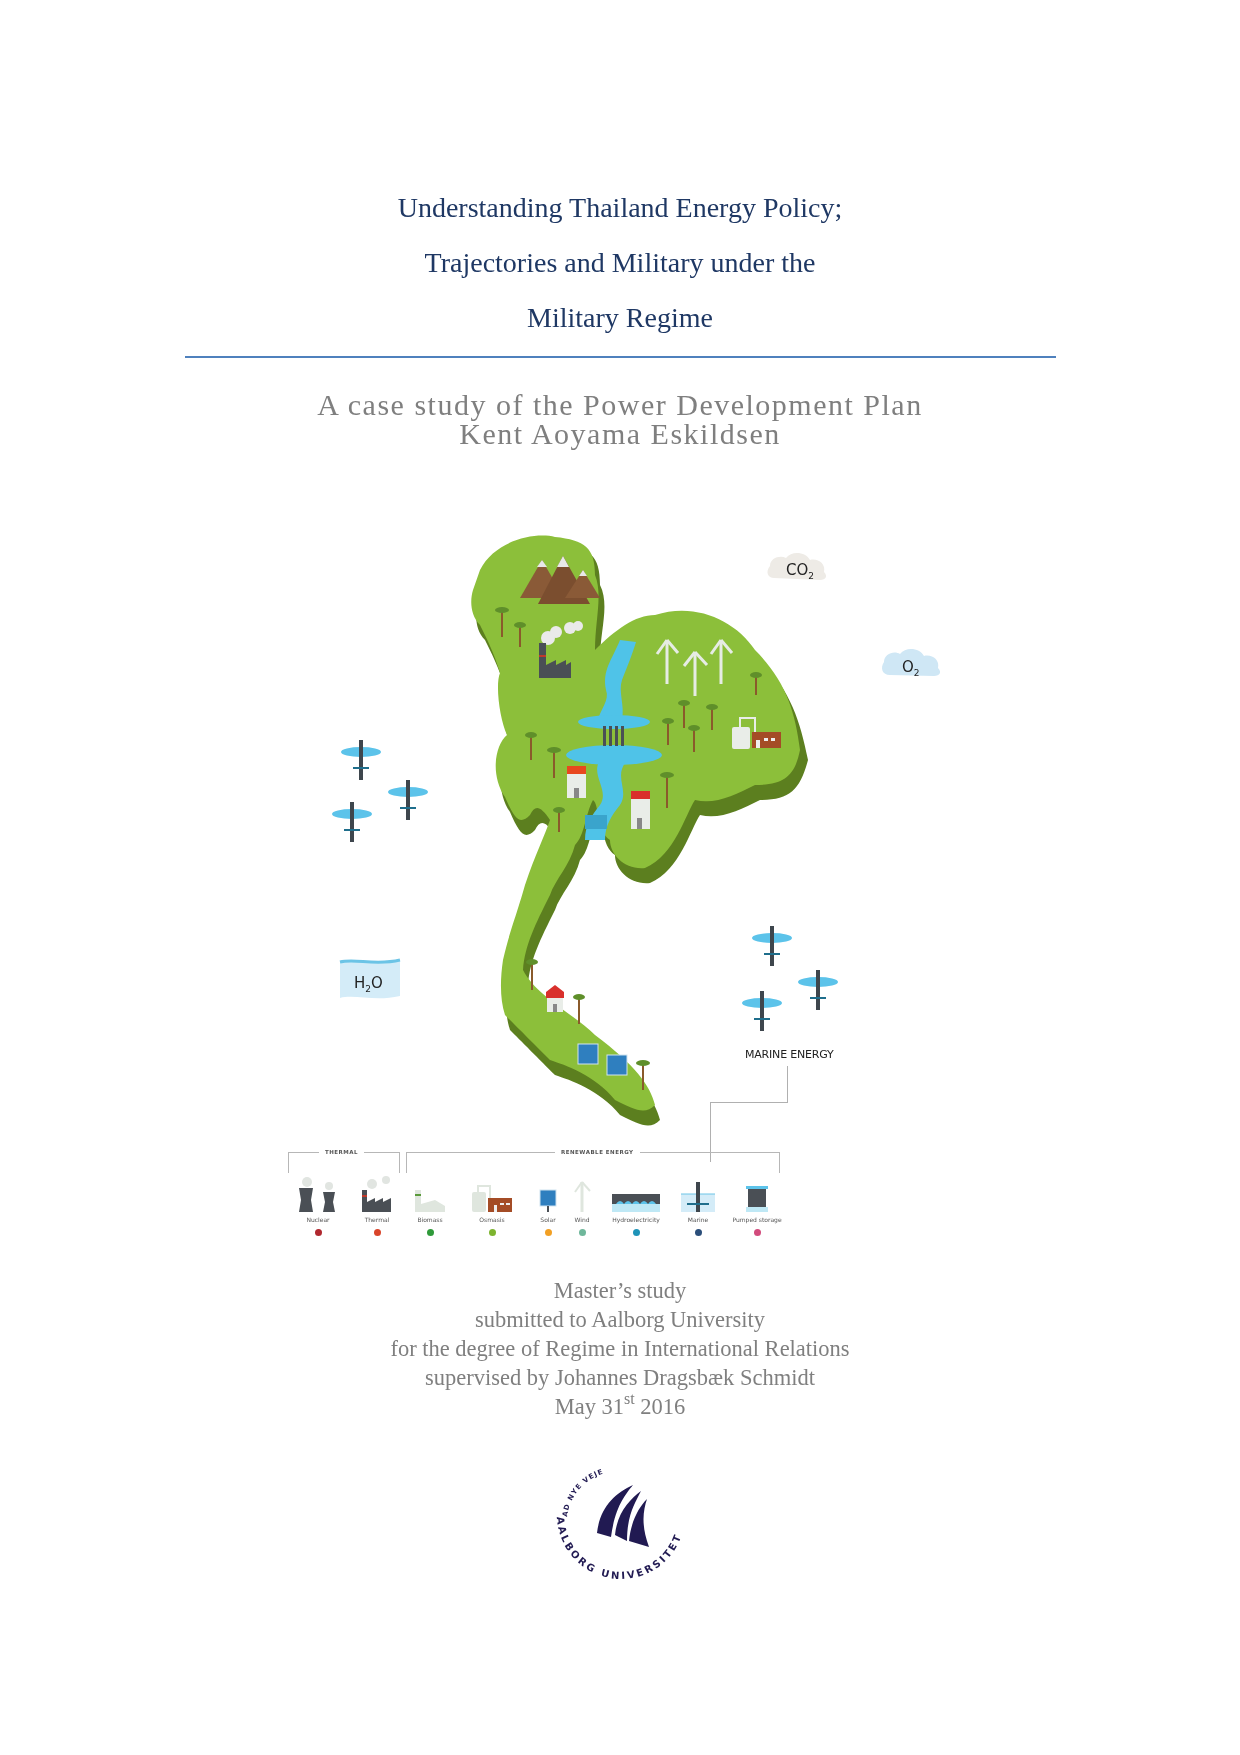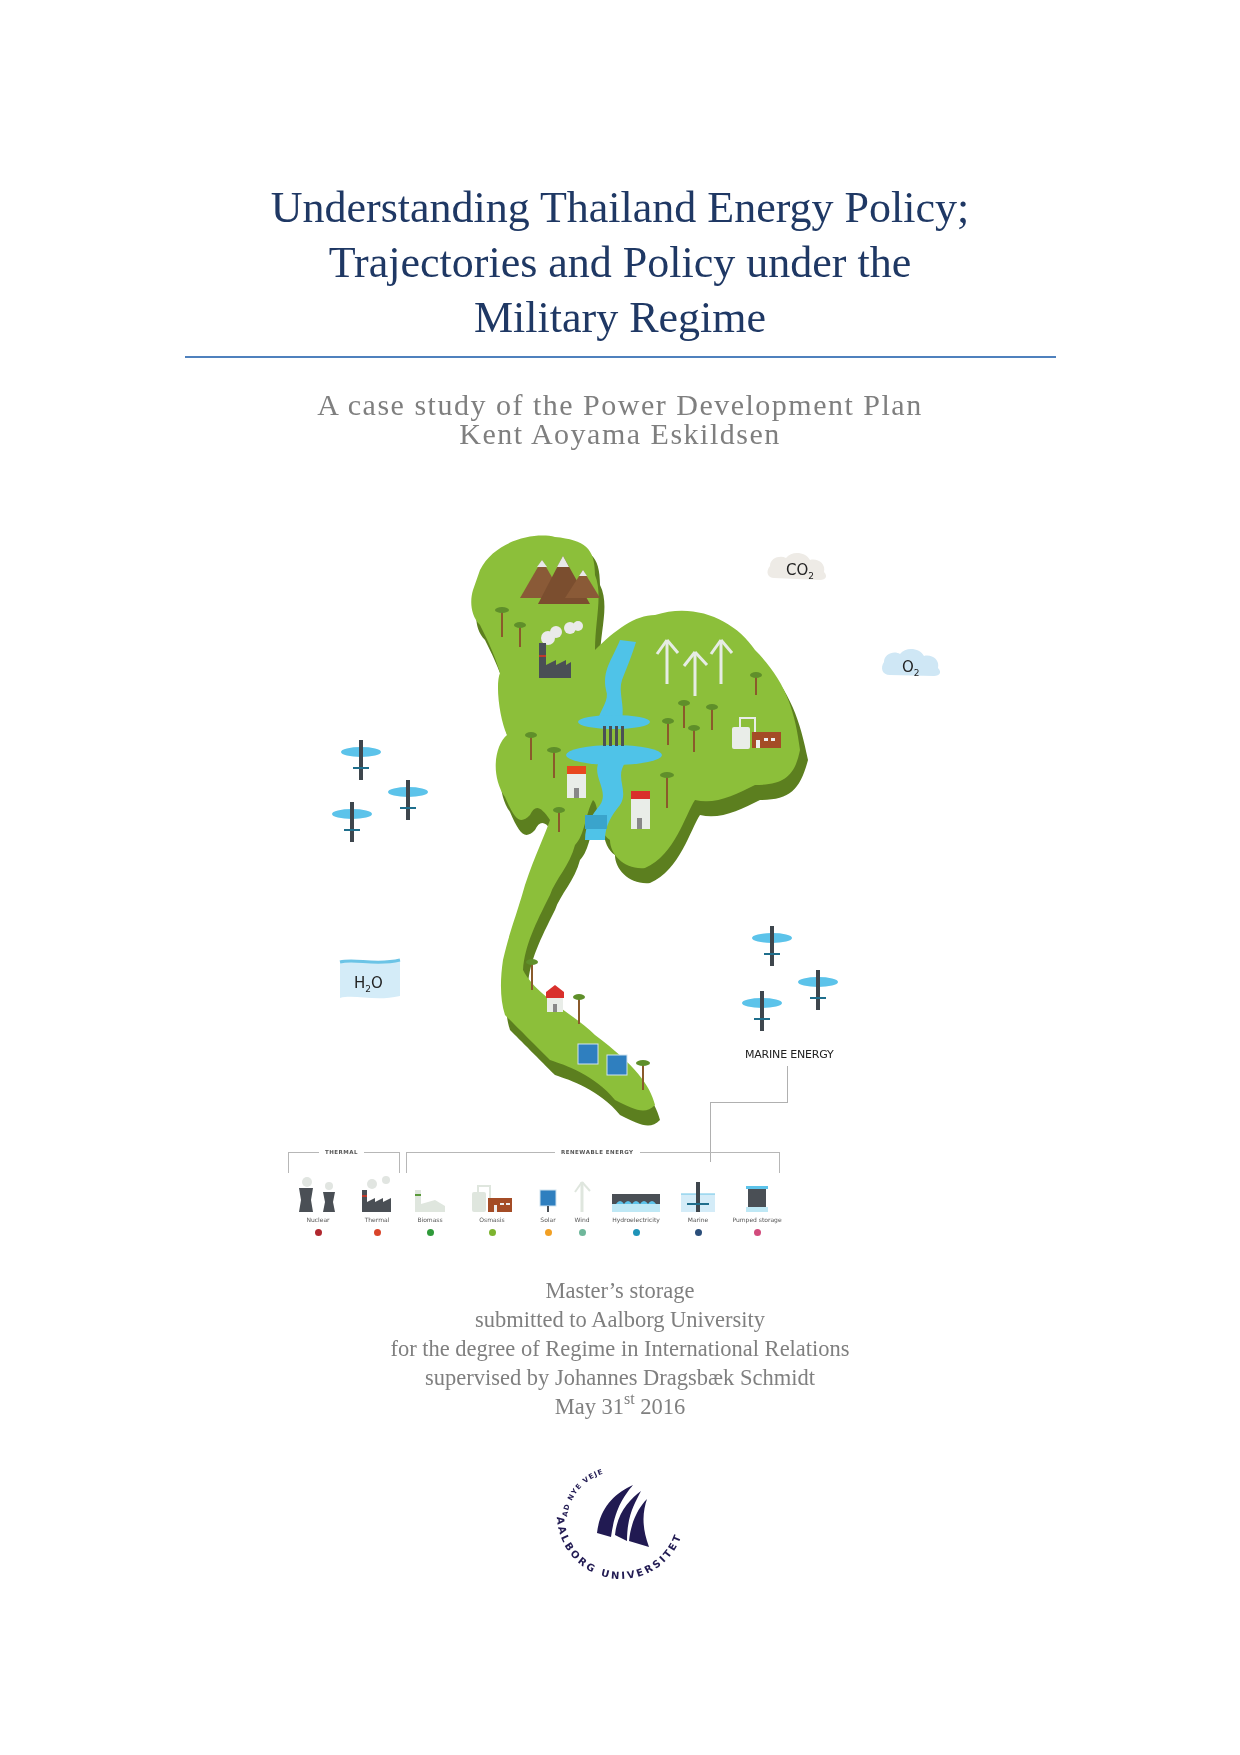--- a/index.html
+++ b/index.html
@@ -1,18 +1,18 @@
 <!DOCTYPE html>
 <html><head>
 <meta charset="utf-8">
 <style>
   html, body { margin: 0; padding: 0; background: #ffffff; }
   body { width: 1240px; height: 1755px; position: relative; overflow: hidden; font-family: "Liberation Serif", serif; }
 
-  .title { position: absolute; left: 180px; width: 880px; top: 180px; text-align: center; color: #1f3864; font-size: 44px; line-height: 55px; font-family: "Liberation Serif", serif; }
+  .title { position: absolute; left: 180px; width: 880px; top: 180px; text-align: center; color: #1f3864; font-size: 28px; line-height: 55px; font-family: "Liberation Serif", serif; }
   .title div { white-space: nowrap; }
   .rule { position: absolute; left: 185px; top: 356px; width: 871px; height: 2px; background: #4f81bd; }
 
   .subtitle-block { position: absolute; left: 240px; width: 760px; top: 390px; text-align: center; color: #7f7f7f; font-size: 30px; line-height: 29px; letter-spacing: 1.5px; }
 
   .cover-art { position: absolute; left: 280px; top: 520px; width: 680px; height: 720px; }
 
   .legend { position: absolute; left: 288px; top: 1148px; width: 512px; height: 100px; font-family: "DejaVu Sans", sans-serif; }
   .legend .bracket { position: absolute; top: 4px; height: 20px; border-top: 1px solid #b7b7b7; border-left: 1px solid #b7b7b7; border-right: 1px solid #b7b7b7; }
   .legend .bracket-label { position: absolute; top: -4px; background: #fff; padding: 0 6px; font-size: 5.5px; font-weight: bold; color: #555; letter-spacing: 0.5px; }
@@ -28,21 +28,21 @@
   .thesis-block { position: absolute; left: 300px; width: 640px; top: 1276px; text-align: center; color: #7f7f7f; font-size: 22.5px; line-height: 29px; }
   .thesis-block sup { font-size: 16px; vertical-align: 10px; line-height: 0; }
 
   .logo { position: absolute; left: 545px; top: 1455px; width: 150px; height: 140px; }
 </style>
 </head>
 <body>
 
 <div class="title">
   <div>Understanding Thailand Energy Policy;</div>
-  <div>Trajectories and Policy under the</div>
+  <div>Trajectories and Military under the</div>
   <div>Military Regime</div>
 </div>
 <div class="rule"></div>
 
 <div class="subtitle-block">
   <div>A case study of the Power Development Plan</div>
   <div>Kent Aoyama Eskildsen</div>
 </div>
 
 <svg class="cover-art" viewBox="280 520 680 720" xmlns="http://www.w3.org/2000/svg">
@@ -297,21 +297,21 @@
       <rect x="14" y="10" width="22" height="3" fill="#5cc3ea"></rect>
       <rect x="16" y="13" width="18" height="18" fill="#4a4f55"></rect>
       <rect x="14" y="31" width="22" height="5" fill="#bfe8f5"></rect>
     </svg>
     <div class="item-label">Pumped storage</div>
     <div class="dot" style="background:#d24b7c"></div>
   </div>
 </div>
 
 <div class="thesis-block">
-  <div>Master’s storage</div>
+  <div>Master’s study</div>
   <div>submitted to Aalborg University</div>
   <div>for the degree of Regime in International Relations</div>
   <div>supervised by Johannes Dragsbæk Schmidt</div>
   <div><span>May 31</span><sup>st</sup><span> 2016</span></div>
 </div>
 
 <svg class="logo" viewBox="0 0 150 140" xmlns="http://www.w3.org/2000/svg">
   <defs>
     <path id="arcTop" d="M22,62 A52,52 0 0 1 60,18"></path>
     <path id="arcBottom" d="M12,62 A62,62 0 0 0 140,58"></path>

